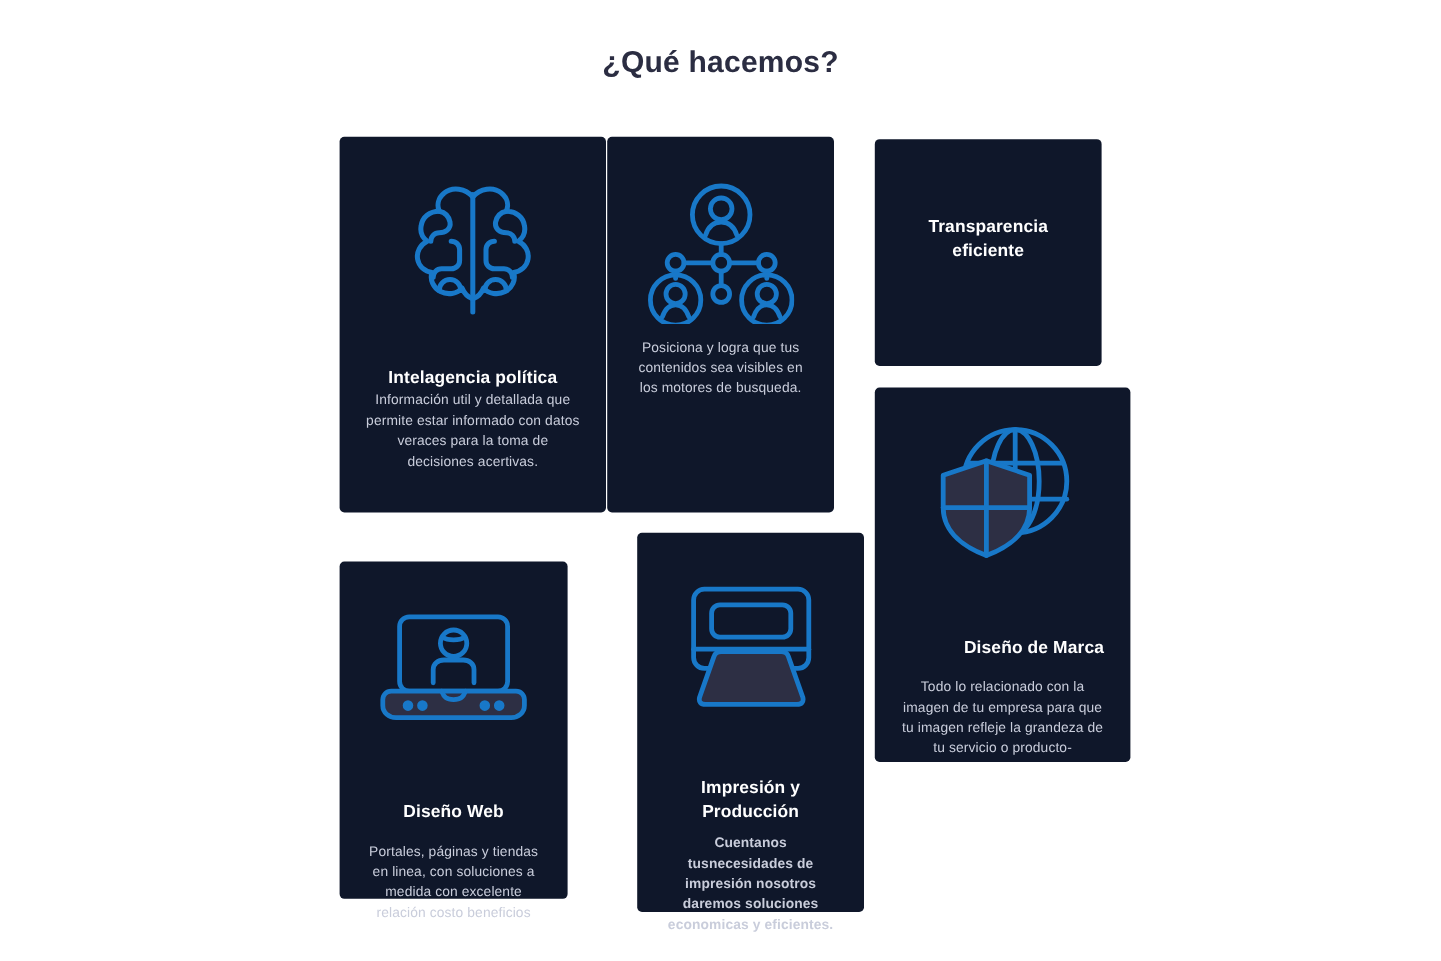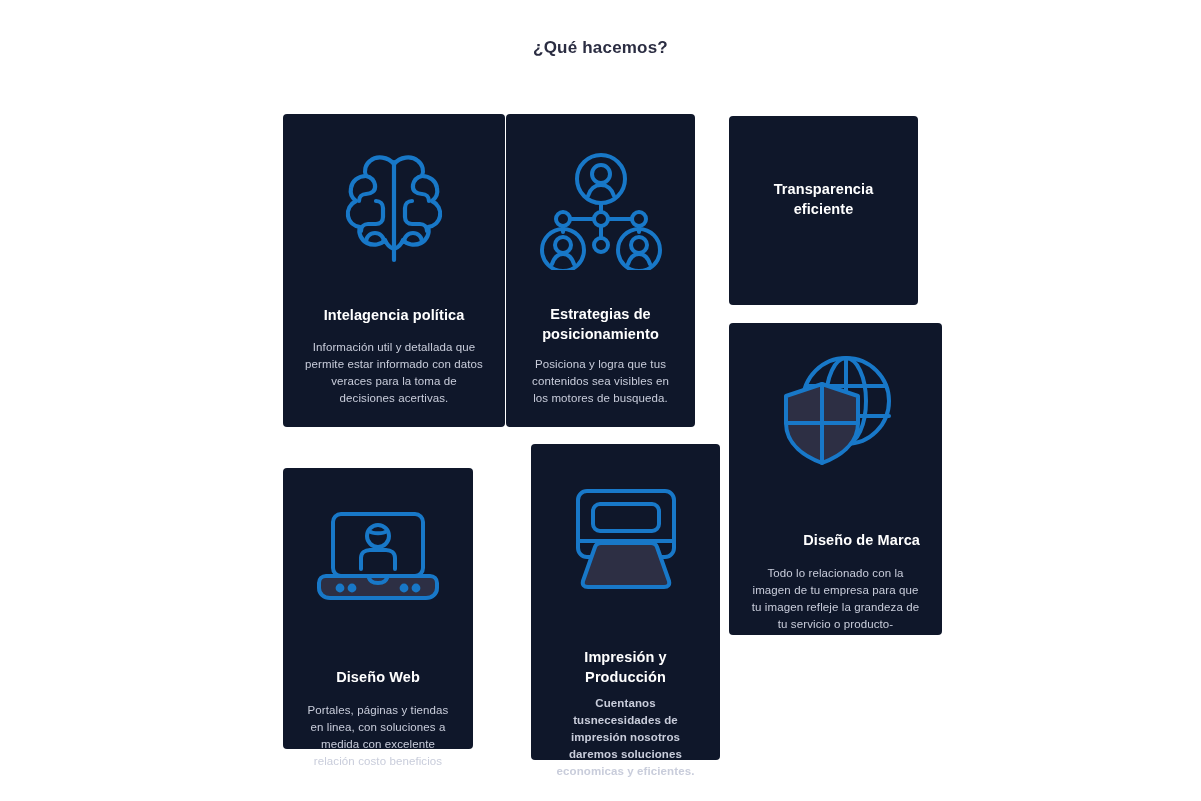--- a/index.html
+++ b/index.html
@@ -15,21 +15,21 @@
     width: 1201px;
     height: 801px;
     background: #ffffff;
   }
   .page-title {
     position: absolute;
     top: 38px;
     left: 0;
     width: 1201px;
     text-align: center;
-    font-size: 17px;
+    font-size: 25px;
     font-weight: bold;
     color: #2b2d42;
     letter-spacing: 0.2px;
   }
   .card {
     position: absolute;
     background: #0f172a;
     border-radius: 4px;
     display: flex;
     flex-direction: column;
@@ -63,21 +63,21 @@
   #card-web        { left: 283px; top: 468px; width: 190px; height: 281px; }
   
   #card-estrategias{ left: 506px; top: 114px; width: 189px; height: 313px; }
   #card-impresion  { left: 531px; top: 444px; width: 189px; height: 316px; }
   
   #card-transparencia { left: 729px; top: 116px; width: 189px; height: 189px; }
   #card-marca      { left: 729px; top: 323px; width: 213px; height: 312px; align-items: flex-end; }
 
   #card-intel .card-icon      { margin-top: 36px; }
   #card-intel .card-title     { margin-top: 38px; }
-  #card-intel .card-desc      { margin-top: 13px; }
+  #card-intel .card-desc      { }
 
   #card-estrategias .card-icon  { margin-top: 38px; }
   #card-estrategias .card-title { margin-top: 35px; }
   #card-estrategias .card-desc  { margin-top: 12px; }
 
   #card-transparencia .card-title { margin-top: 64px; }
   #card-transparencia .card-desc  { margin-top: 16px; }
 
   #card-marca .card-icon   { margin-top: 30px; }
   #card-marca .card-title  { margin-top: 66px; }
@@ -139,21 +139,20 @@
 
         <circle cx="23" cy="98" r="21"></circle>
         <circle cx="23" cy="93" r="8"></circle>
         <path d="M12 112c2-6 6-10 11-10s9 4 11 10"></path>
 
         <circle cx="99" cy="98" r="21"></circle>
         <circle cx="99" cy="93" r="8"></circle>
         <path d="M88 112c2-6 6-10 11-10s9 4 11 10"></path>
       </svg>
     </div>
-    <div class="card-title">Estrategias de posicionamiento</div>
     <div class="card-desc">Posiciona y logra que tus contenidos sea visibles en los motores de busqueda.</div>
   </div>
 
   <div class="card" id="card-transparencia">
     <div class="card-title">Transparencia eficiente</div>
   </div>
 
   <div class="card" id="card-marca">
     <div class="card-icon">
       <svg width="120" height="112" viewBox="0 0 120 112" fill="none" stroke="#1878c8" stroke-width="4" stroke-linecap="round" stroke-linejoin="round">

